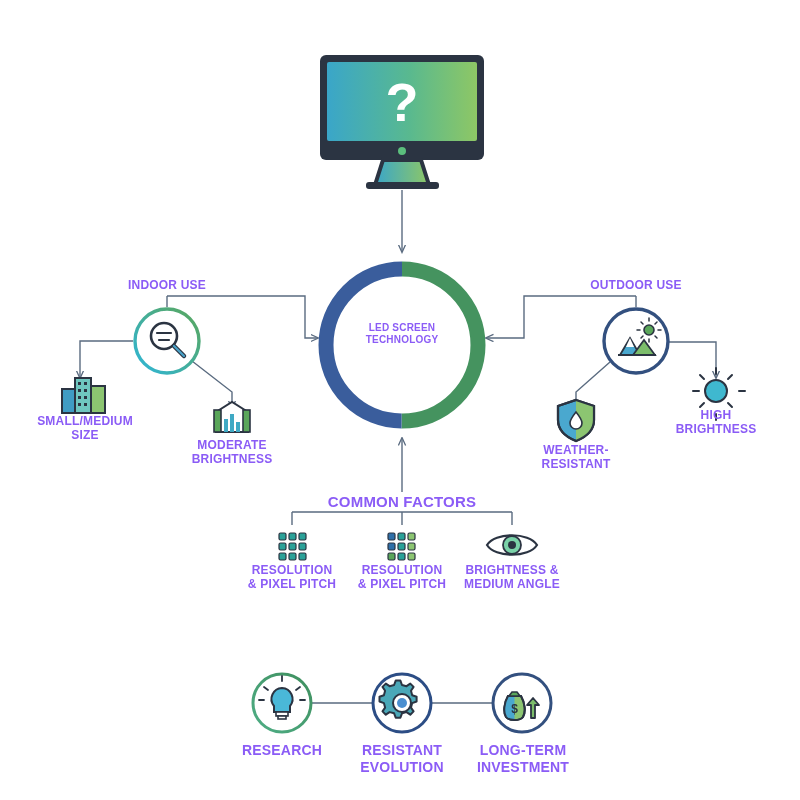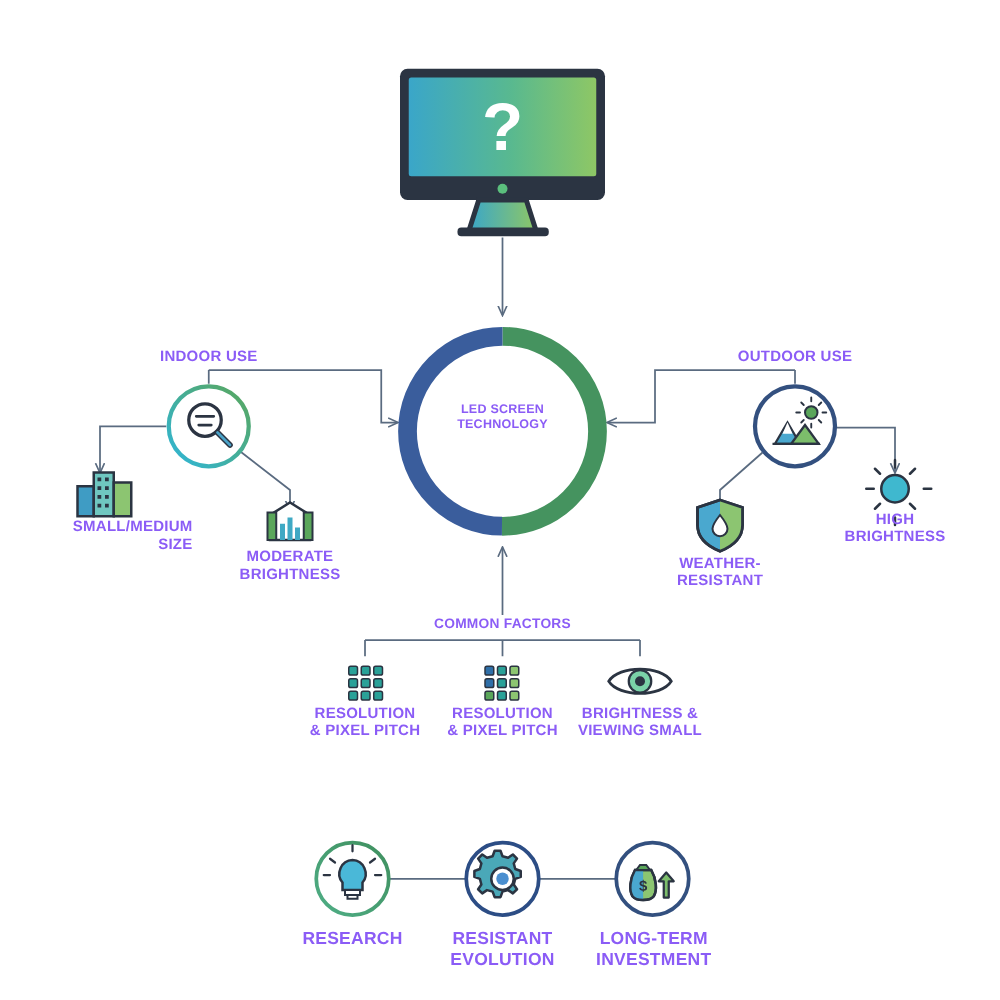--- a/index.html
+++ b/index.html
@@ -3,21 +3,21 @@
 <meta charset="utf-8">
 <style>
   html,body{margin:0;padding:0;background:#ffffff;}
   body{width:800px;height:800px;position:relative;overflow:hidden;
        font-family:"Liberation Sans",sans-serif;color:#2b2b2b;}
   #stage{position:absolute;left:0;top:0;width:800px;height:800px;}
   .lbl{position:absolute;text-align:center;font-weight:bold;letter-spacing:.2px;
        line-height:1.18;color:#8b5cf6;}
   .t11{font-size:14px;}
   .t12{font-size:12px;}
-  .t13{font-size:11px;}
+  .t13{font-size:15px;}
   .t15{font-size:10px;}
   svg{position:absolute;left:0;top:0;}
 </style>
 </head>
 <body>
 
 <div id="stage">
 
   <svg width="800" height="800">
     <defs>
@@ -109,21 +109,21 @@
       <rect x="78" y="382" width="3" height="3"></rect>
         <rect x="84" y="382" width="3" height="3"></rect>
       <rect x="78" y="389" width="3" height="3"></rect>
         <rect x="84" y="389" width="3" height="3"></rect>
       <rect x="78" y="396" width="3" height="3"></rect>
         <rect x="84" y="396" width="3" height="3"></rect>
       <rect x="78" y="403" width="3" height="3"></rect>
         <rect x="84" y="403" width="3" height="3"></rect>
     </g>
   </svg>
-  <div class="lbl t12" style="left:16px;top:414px;width:138px;text-align:right;">
+  <div class="lbl t12" style="left:16px;top:414px;width:138px;">
     <div>SMALL/MEDIUM</div>
     <div>SIZE</div>
   </div>
 
   <svg width="800" height="800">
     <path d="M216,432 L216,412 L232,402 L248,412 L248,432 Z" fill="#ffffff" stroke="#2b3442" stroke-width="2"></path>
     <rect x="214" y="410" width="7" height="22" fill="#5aa65a" stroke="#2b3442" stroke-width="1.6"></rect>
     <rect x="243" y="410" width="7" height="22" fill="#5aa65a" stroke="#2b3442" stroke-width="1.6"></rect>
     <rect x="224" y="419" width="4" height="13" fill="#3fa9c4"></rect>
     <rect x="230" y="414" width="4" height="18" fill="#3fa9c4"></rect>
@@ -212,21 +212,21 @@
     <div>&amp; PIXEL PITCH</div>
   </div>
 
   <svg width="800" height="800">
     <path d="M487,545 C495,532 529,532 537,545 C529,558 495,558 487,545 Z" fill="#ffffff" stroke="#2b3442" stroke-width="2.2"></path>
     <circle cx="512" cy="545" r="9" fill="#7ad2a8" stroke="#2b3442" stroke-width="1.8"></circle>
     <circle cx="512" cy="545" r="4" fill="#2b3442"></circle>
   </svg>
   <div class="lbl t12" style="left:452px;top:563px;width:120px;">
     <div>BRIGHTNESS &amp;</div>
-    <div>VIEWING SMALL</div>
+    <div>MEDIUM ANGLE</div>
   </div>
 
   <svg width="800" height="800">
     <defs>
       <linearGradient id="ringR" x1="0" y1="1" x2="1" y2="0">
         <stop offset="0%" stop-color="#4fae86"></stop>
         <stop offset="100%" stop-color="#3f8f5e"></stop>
       </linearGradient>
     </defs>
 

